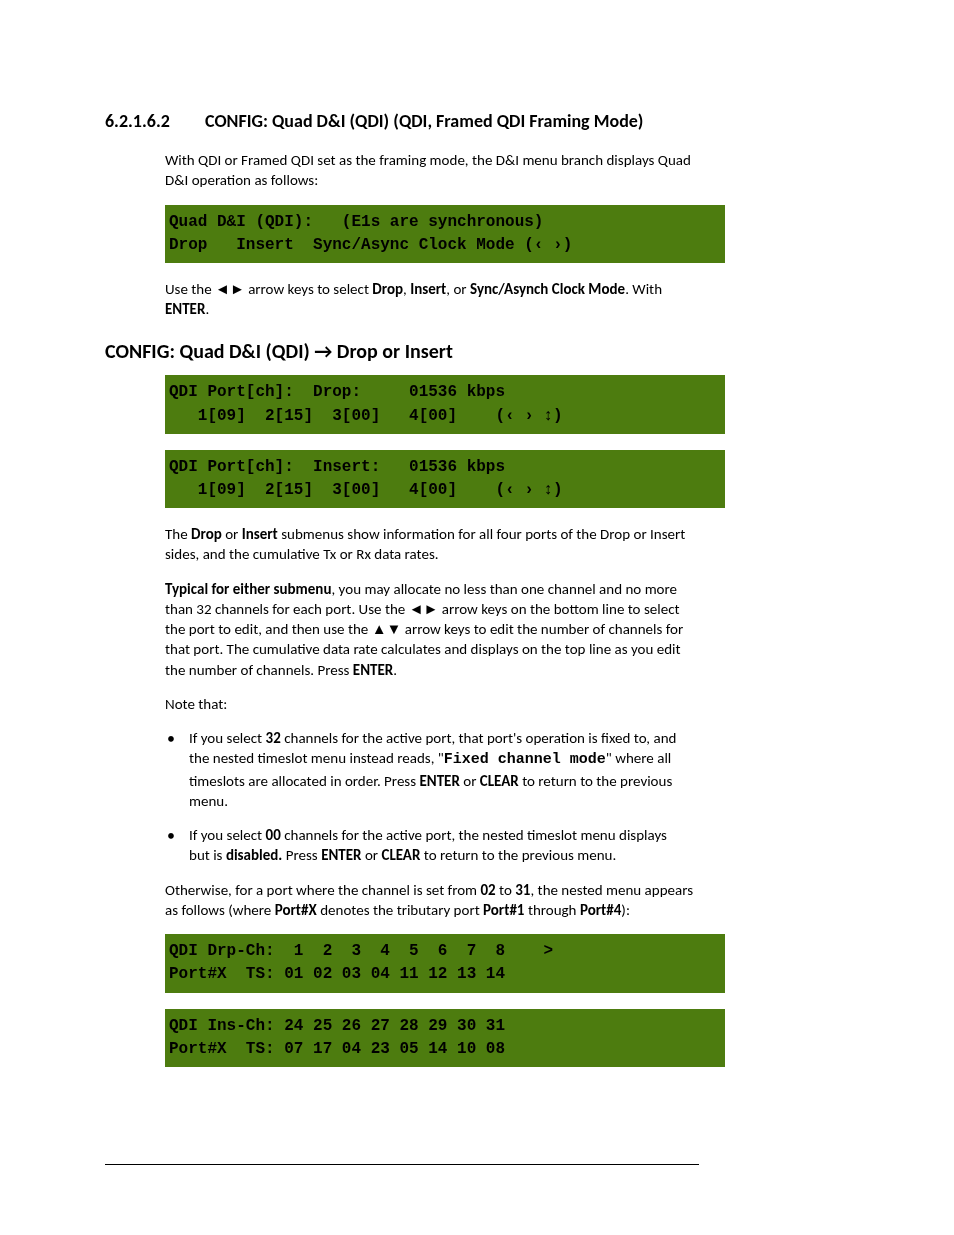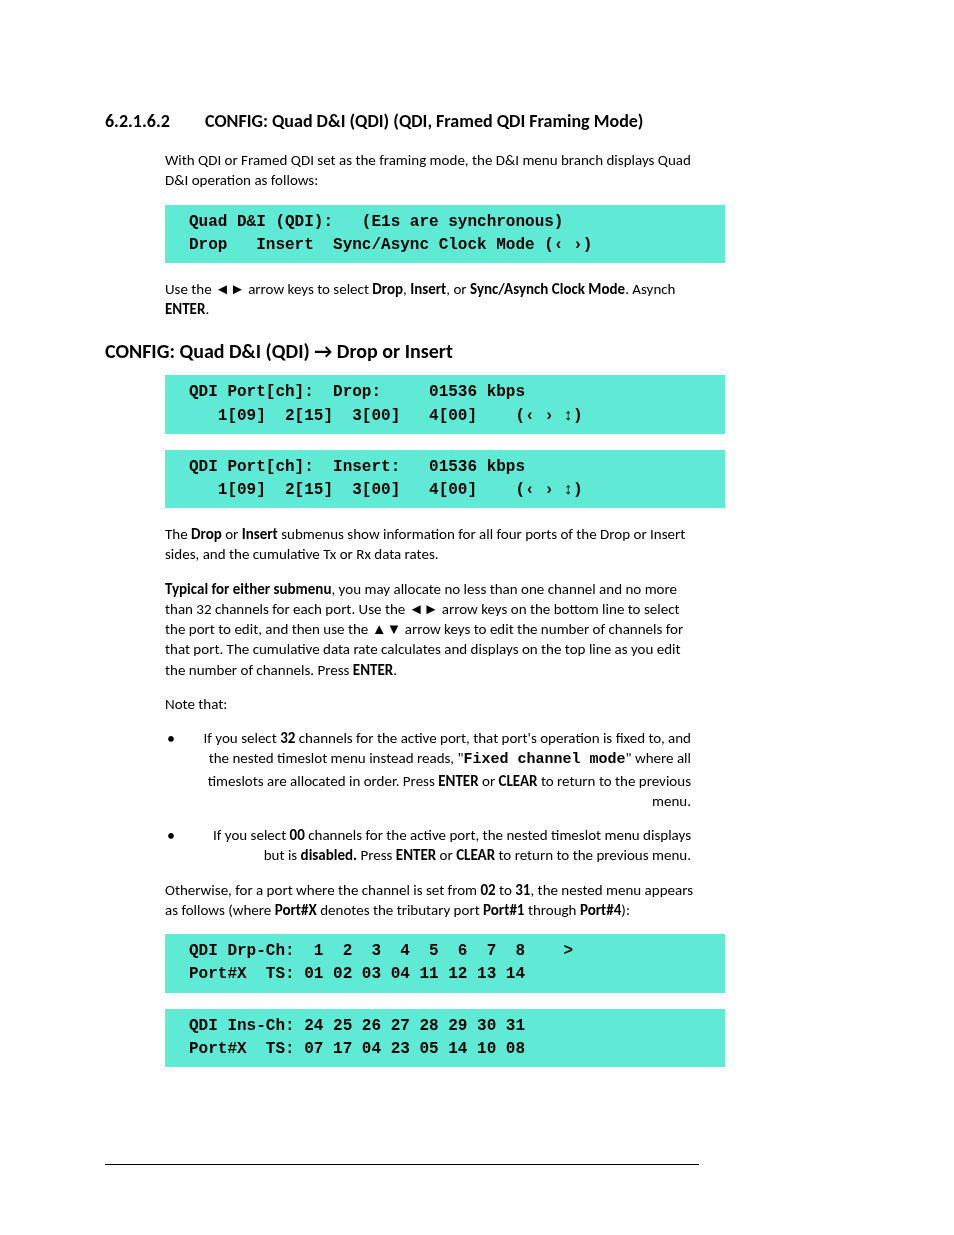--- a/index.html
+++ b/index.html
@@ -32,42 +32,41 @@
     margin: 20px 0 12px 0;
   }
   .indent-block {
     margin-left: 60px;
   }
   p {
     margin: 0 0 14px 0;
     line-height: 1.35;
   }
   .lcd {
-    background: #5eead4;
+    background: #4d7c0f;
     font-family: 'Courier New', monospace;
     font-weight: bold;
     font-size: 16px;
-    padding: 6px 24px;
+    padding: 6px 4px;
     margin: 0 0 16px 60px;
     white-space: pre;
     line-height: 1.45;
     position: relative;
     width: 560px;
     box-sizing: border-box;
   }
   .mono {
     font-family: 'Courier New', monospace;
     font-weight: bold;
   }
   b { font-weight: bold; }
   ul.bullets {
     margin: 0 8px 14px 0;
     padding-left: 84px;
     list-style: none;
-    text-align: right;
   }
   ul.bullets li {
     position: relative;
     margin-bottom: 14px;
     line-height: 1.35;
   }
   ul.bullets li::before {
     content: "•";
     position: absolute;
     left: -22px;
@@ -88,21 +87,21 @@
 
   <h2 class="section">
     <span class="num">6.2.1.6.2</span><span>CONFIG: Quad D&amp;I (QDI) (QDI, Framed QDI Framing Mode)</span>
   </h2>
 
   <p class="indent-block">With QDI or Framed QDI set as the framing mode, the D&amp;I menu branch displays Quad D&amp;I operation as follows:</p>
 
   <div class="lcd"><span>Quad D&amp;I (QDI):   (E1s are synchronous)</span>
 <span>Drop   Insert  Sync/Async Clock Mode (‹ ›)</span></div>
 
-  <p class="indent-block"><span>Use the ◄► arrow keys to select </span><b>Drop</b><span>, </span><b>Insert</b><span>, or </span><b>Sync/Asynch Clock Mode</b><span>. Asynch </span><b>ENTER</b><span>.</span></p>
+  <p class="indent-block"><span>Use the ◄► arrow keys to select </span><b>Drop</b><span>, </span><b>Insert</b><span>, or </span><b>Sync/Asynch Clock Mode</b><span>. With </span><b>ENTER</b><span>.</span></p>
 
   <h3 class="subsection indent-block" style="margin-left:0">CONFIG: Quad D&amp;I (QDI) → Drop or Insert</h3>
 
   <div class="lcd"><span>QDI Port[ch]:  Drop:     01536 kbps</span>
 <span>   1[09]  2[15]  3[00]   4[00]    (‹ › ↕)</span></div>
 
   <div class="lcd"><span>QDI Port[ch]:  Insert:   01536 kbps</span>
 <span>   1[09]  2[15]  3[00]   4[00]    (‹ › ↕)</span></div>
 
   <p class="indent-block"><span>The </span><b>Drop</b><span> or </span><b>Insert</b><span> submenus show information for all four ports of the Drop or Insert sides, and the cumulative Tx or Rx data rates.</span></p>

